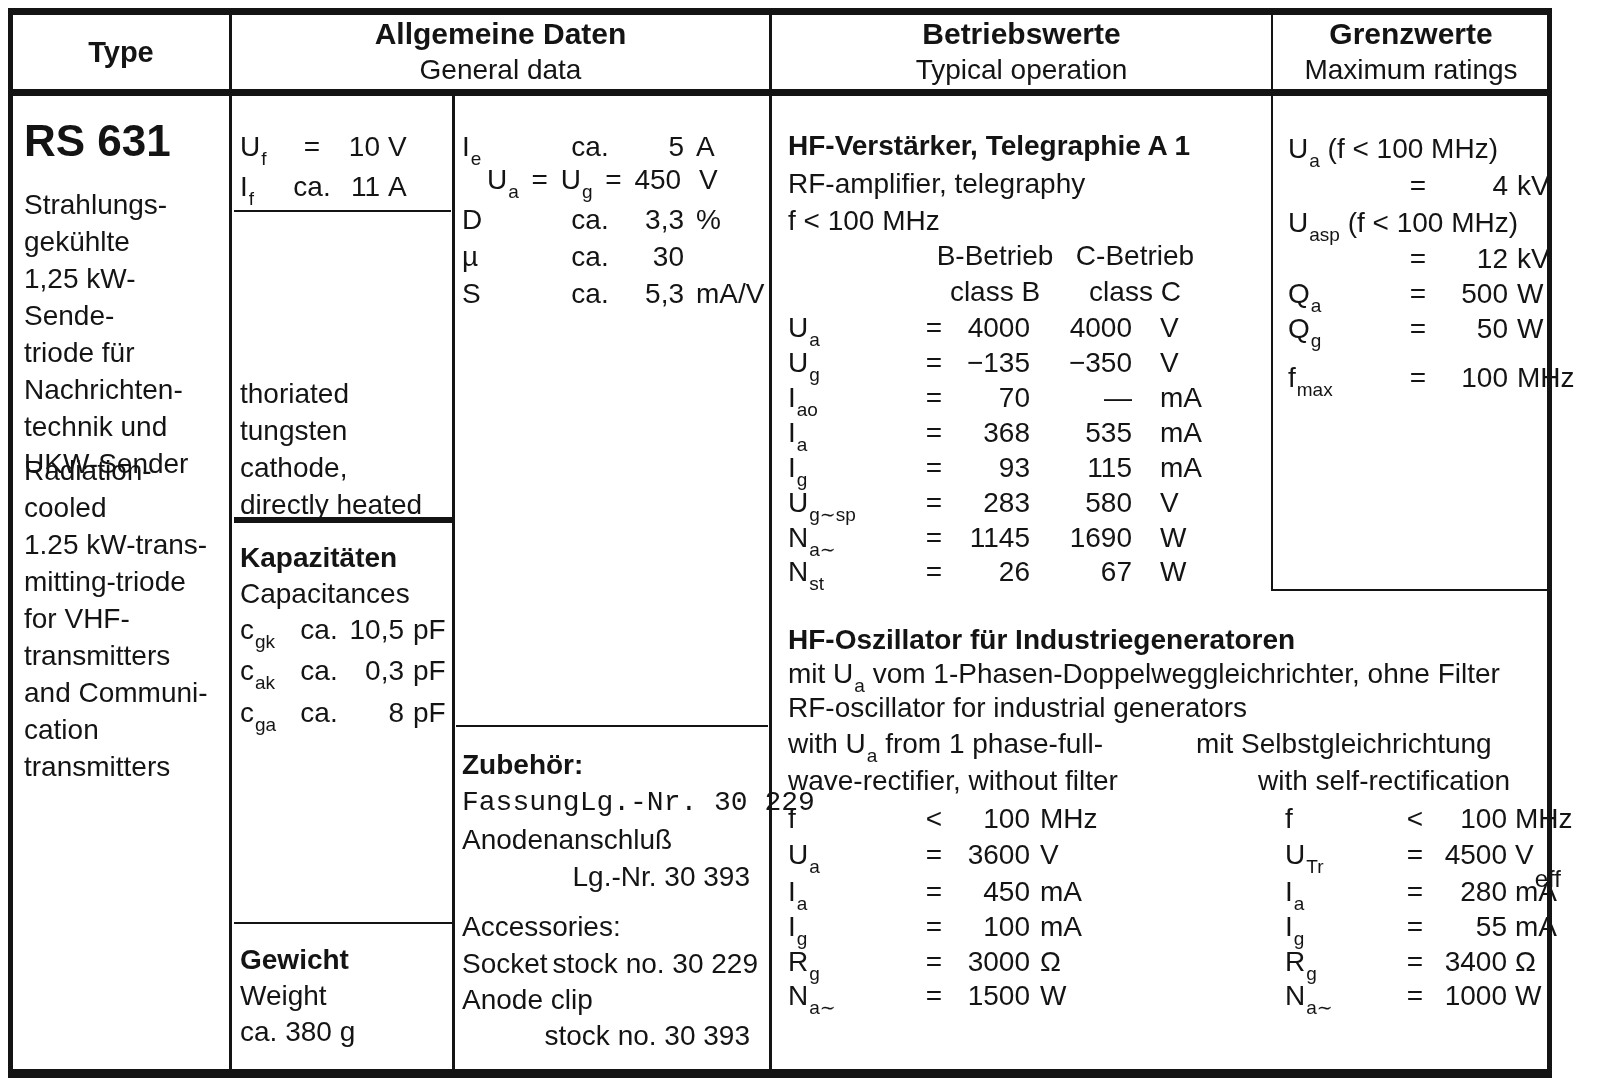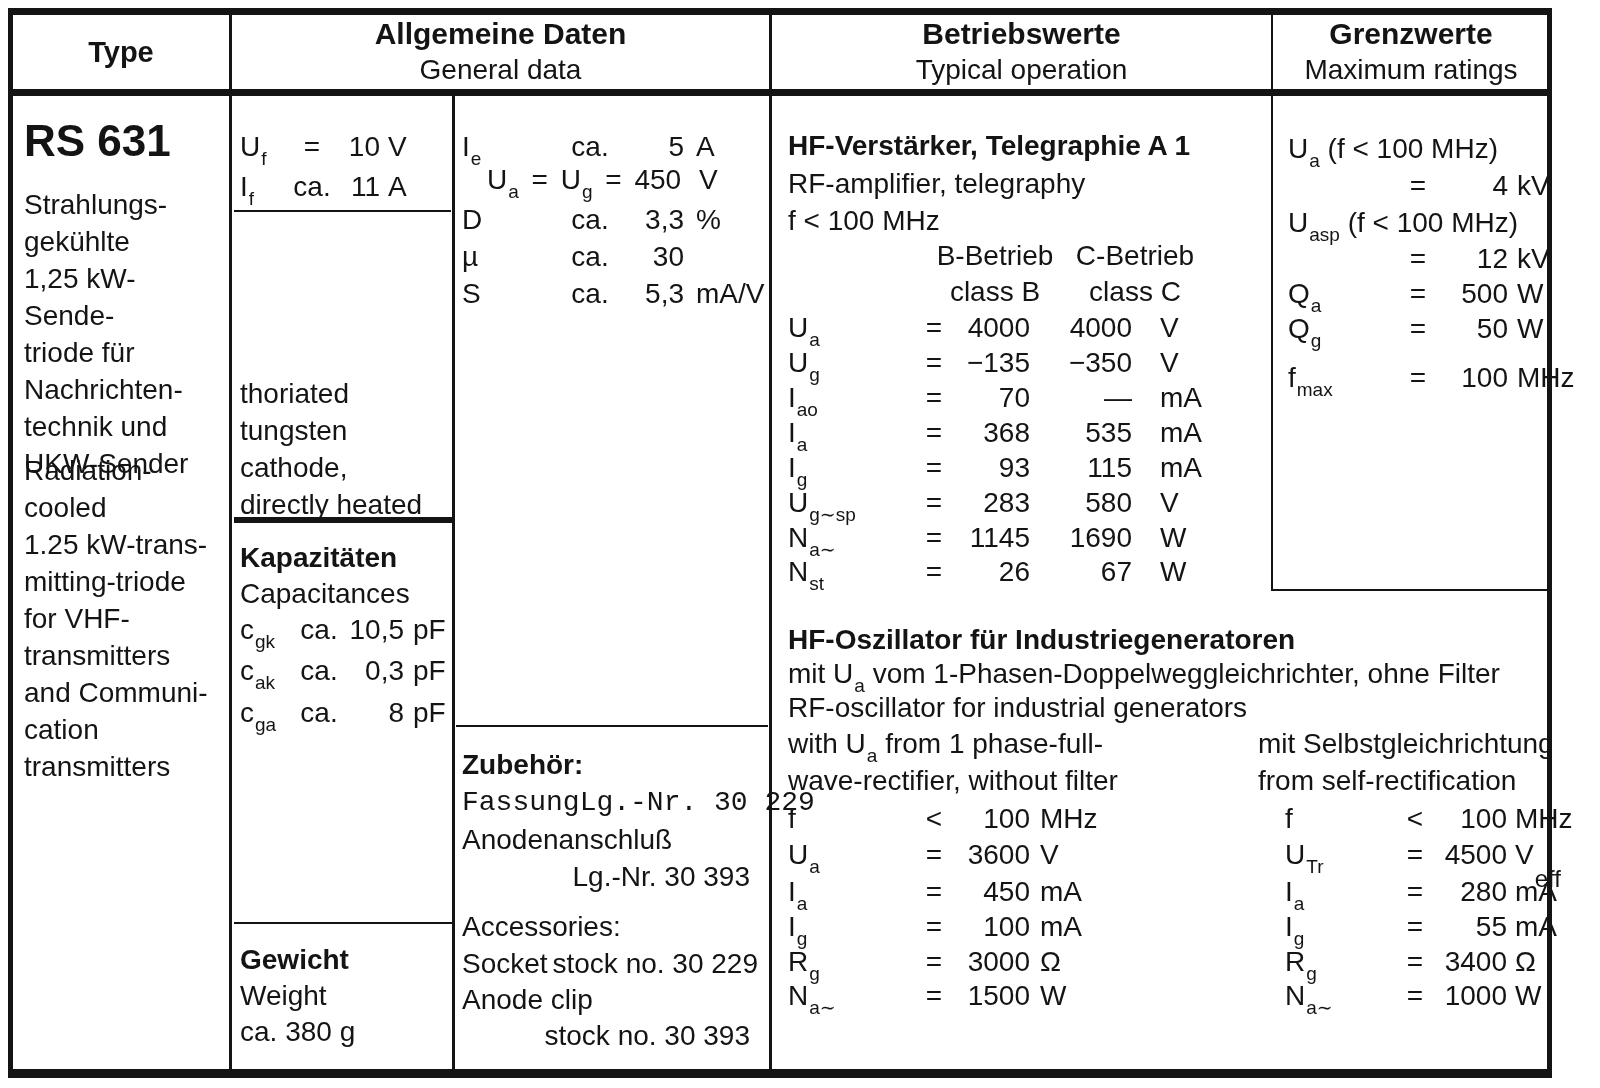--- a/index.html
+++ b/index.html
@@ -310,22 +310,22 @@
   <div class="abs b nw" style="left:788px;top:624px;">HF-Oszillator für Industriegeneratoren</div>
   <div class="abs nw" style="left:788px;top:658px;">
     <span>mit U</span><span class="sb">a</span><span> vom 1-Phasen-Doppelweggleichrichter, ohne Filter</span>
   </div>
   <div class="abs nw" style="left:788px;top:692px;">RF-oscillator for industrial generators</div>
 
   <div class="abs nw" style="left:788px;top:728px;">
     <span>with U</span><span class="sb">a</span><span> from 1 phase-full-</span>
   </div>
   <div class="abs nw" style="left:788px;top:765px;">wave-rectifier, without filter</div>
-  <div class="abs nw" style="left:1258px;top:728px;">mit Selbstgleichrichtung</div>
-  <div class="abs nw" style="left:1258px;top:765px;">from self-rectification</div>
+  <div class="abs nw" style="left:1196px;top:728px;">mit Selbstgleichrichtung</div>
+  <div class="abs nw" style="left:1258px;top:765px;">with self-rectification</div>
 
   <div class="mrow roscl" style="top:803px;">
     <span class="sym"><span>f</span><span class="sb"></span></span>
     <span class="rel">&lt;</span>
     <span class="val">100</span>
     <span class="unit">MHz</span>
   </div>
   <div class="mrow roscl" style="top:839px;">
     <span class="sym"><span>U</span><span class="sb">a</span></span>
     <span class="rel">=</span>

